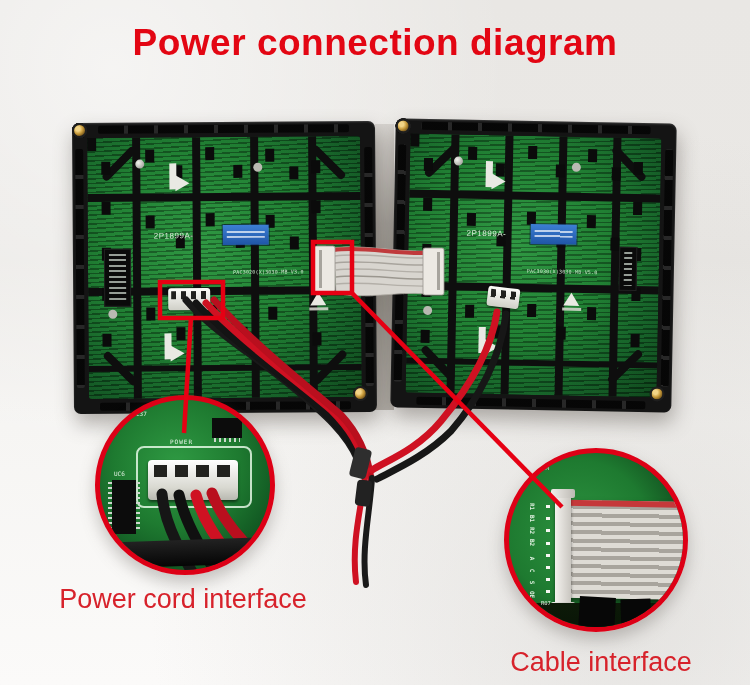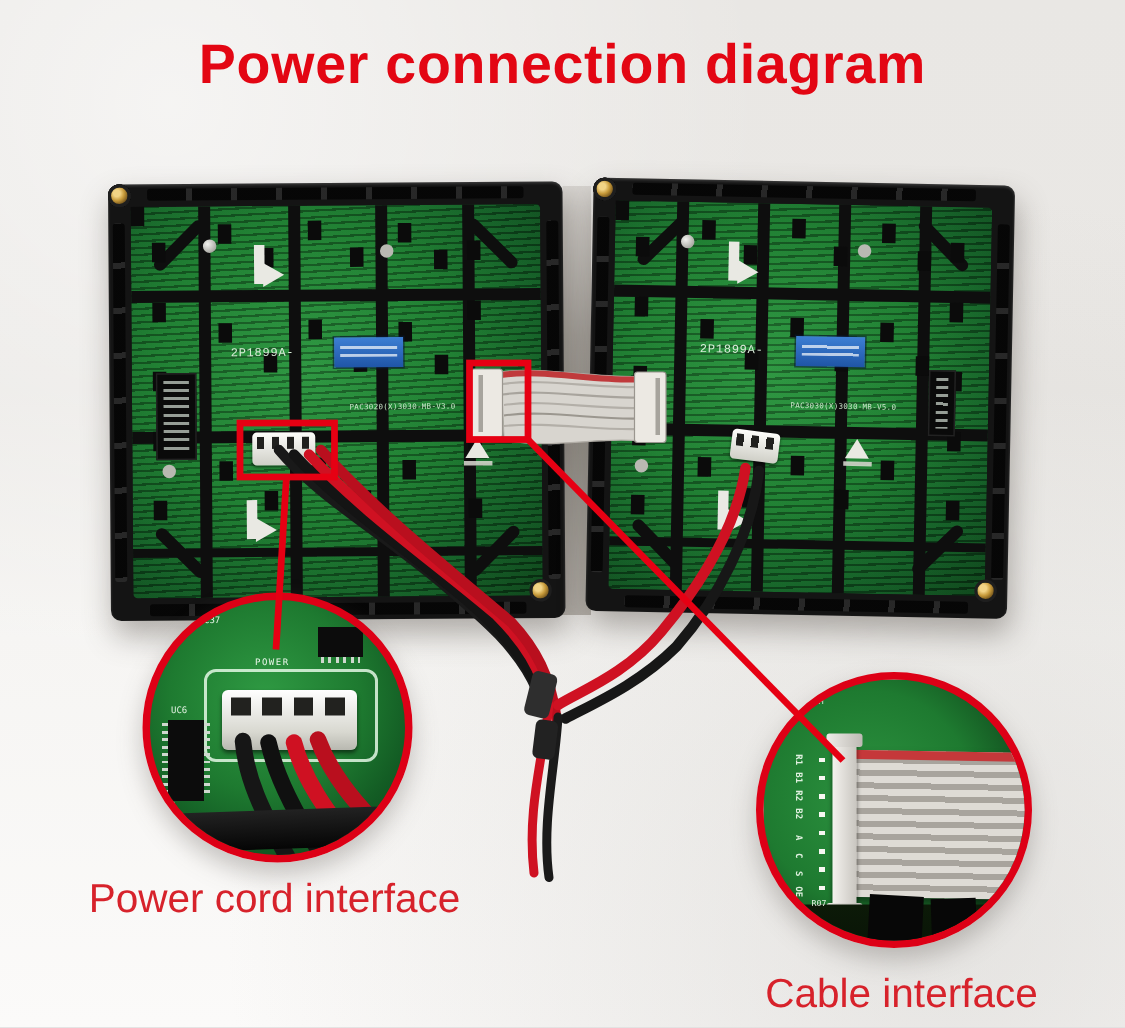--- a/index.html
+++ b/index.html
@@ -71,21 +71,21 @@
     background:radial-gradient(circle at 35% 35%,#f2f2ee,#8d8d86);
     box-shadow:118px 4px 0 0 #b9b9b2,-28px 150px 0 0 #b9b9b2;}
   .arrow{position:absolute;}
   .arrow::before{content:"";position:absolute;left:0;top:0;width:7px;height:26px;background:#e9e9e3;}
   .arrow::after{content:"";position:absolute;left:6px;top:12px;width:0;height:0;
     border-left:14px solid #e9e9e3;border-top:8px solid transparent;border-bottom:8px solid transparent;}
   .sticker{position:absolute;width:46px;height:20px;background:linear-gradient(180deg,#3d7fd4,#1f55a6);
     box-shadow:0 0 0 1px rgba(10,25,50,.6);}
   .sticker::after{content:"";position:absolute;left:4px;right:4px;top:4px;height:9px;
     background:repeating-linear-gradient(0deg, rgba(255,255,255,.85) 0 2px, transparent 2px 5px);opacity:.8;}
-  .model{position:absolute;color:#d8ecd8;font-family:Liberation Mono, monospace;font-size:8px;letter-spacing:.5px;}
+  .model{position:absolute;color:#d8ecd8;font-family:Liberation Sans, sans-serif;font-size:8px;letter-spacing:.5px;}
   .pn{position:absolute;color:#c9e4c9;font-family:"DejaVu Sans Mono",monospace;font-size:5px;letter-spacing:.2px;}
   .logo{position:absolute;width:0;height:0;border-left:8px solid transparent;border-right:8px solid transparent;
     border-bottom:13px solid #e9e9e2;}
   .logo::after{content:"";position:absolute;left:-9px;top:15px;width:19px;height:3px;background:#dcdcd4;opacity:.85;}
   .idc{position:absolute;background:#0a0a0a;border:1px solid #222;}
   .idc::after{content:"";position:absolute;inset:4px;
     background:repeating-linear-gradient(180deg,#b9c2b9 0 2px, transparent 2px 5.5px);opacity:.8;}
   .module--left .idc{left:31px;top:126px;width:25px;height:56px;}
   .module--right .idc{left:226px;top:124px;width:16px;height:42px;}
   .pwrconn{position:absolute;background:linear-gradient(#fdfdfa,#cfcfc7);border-radius:3px;

